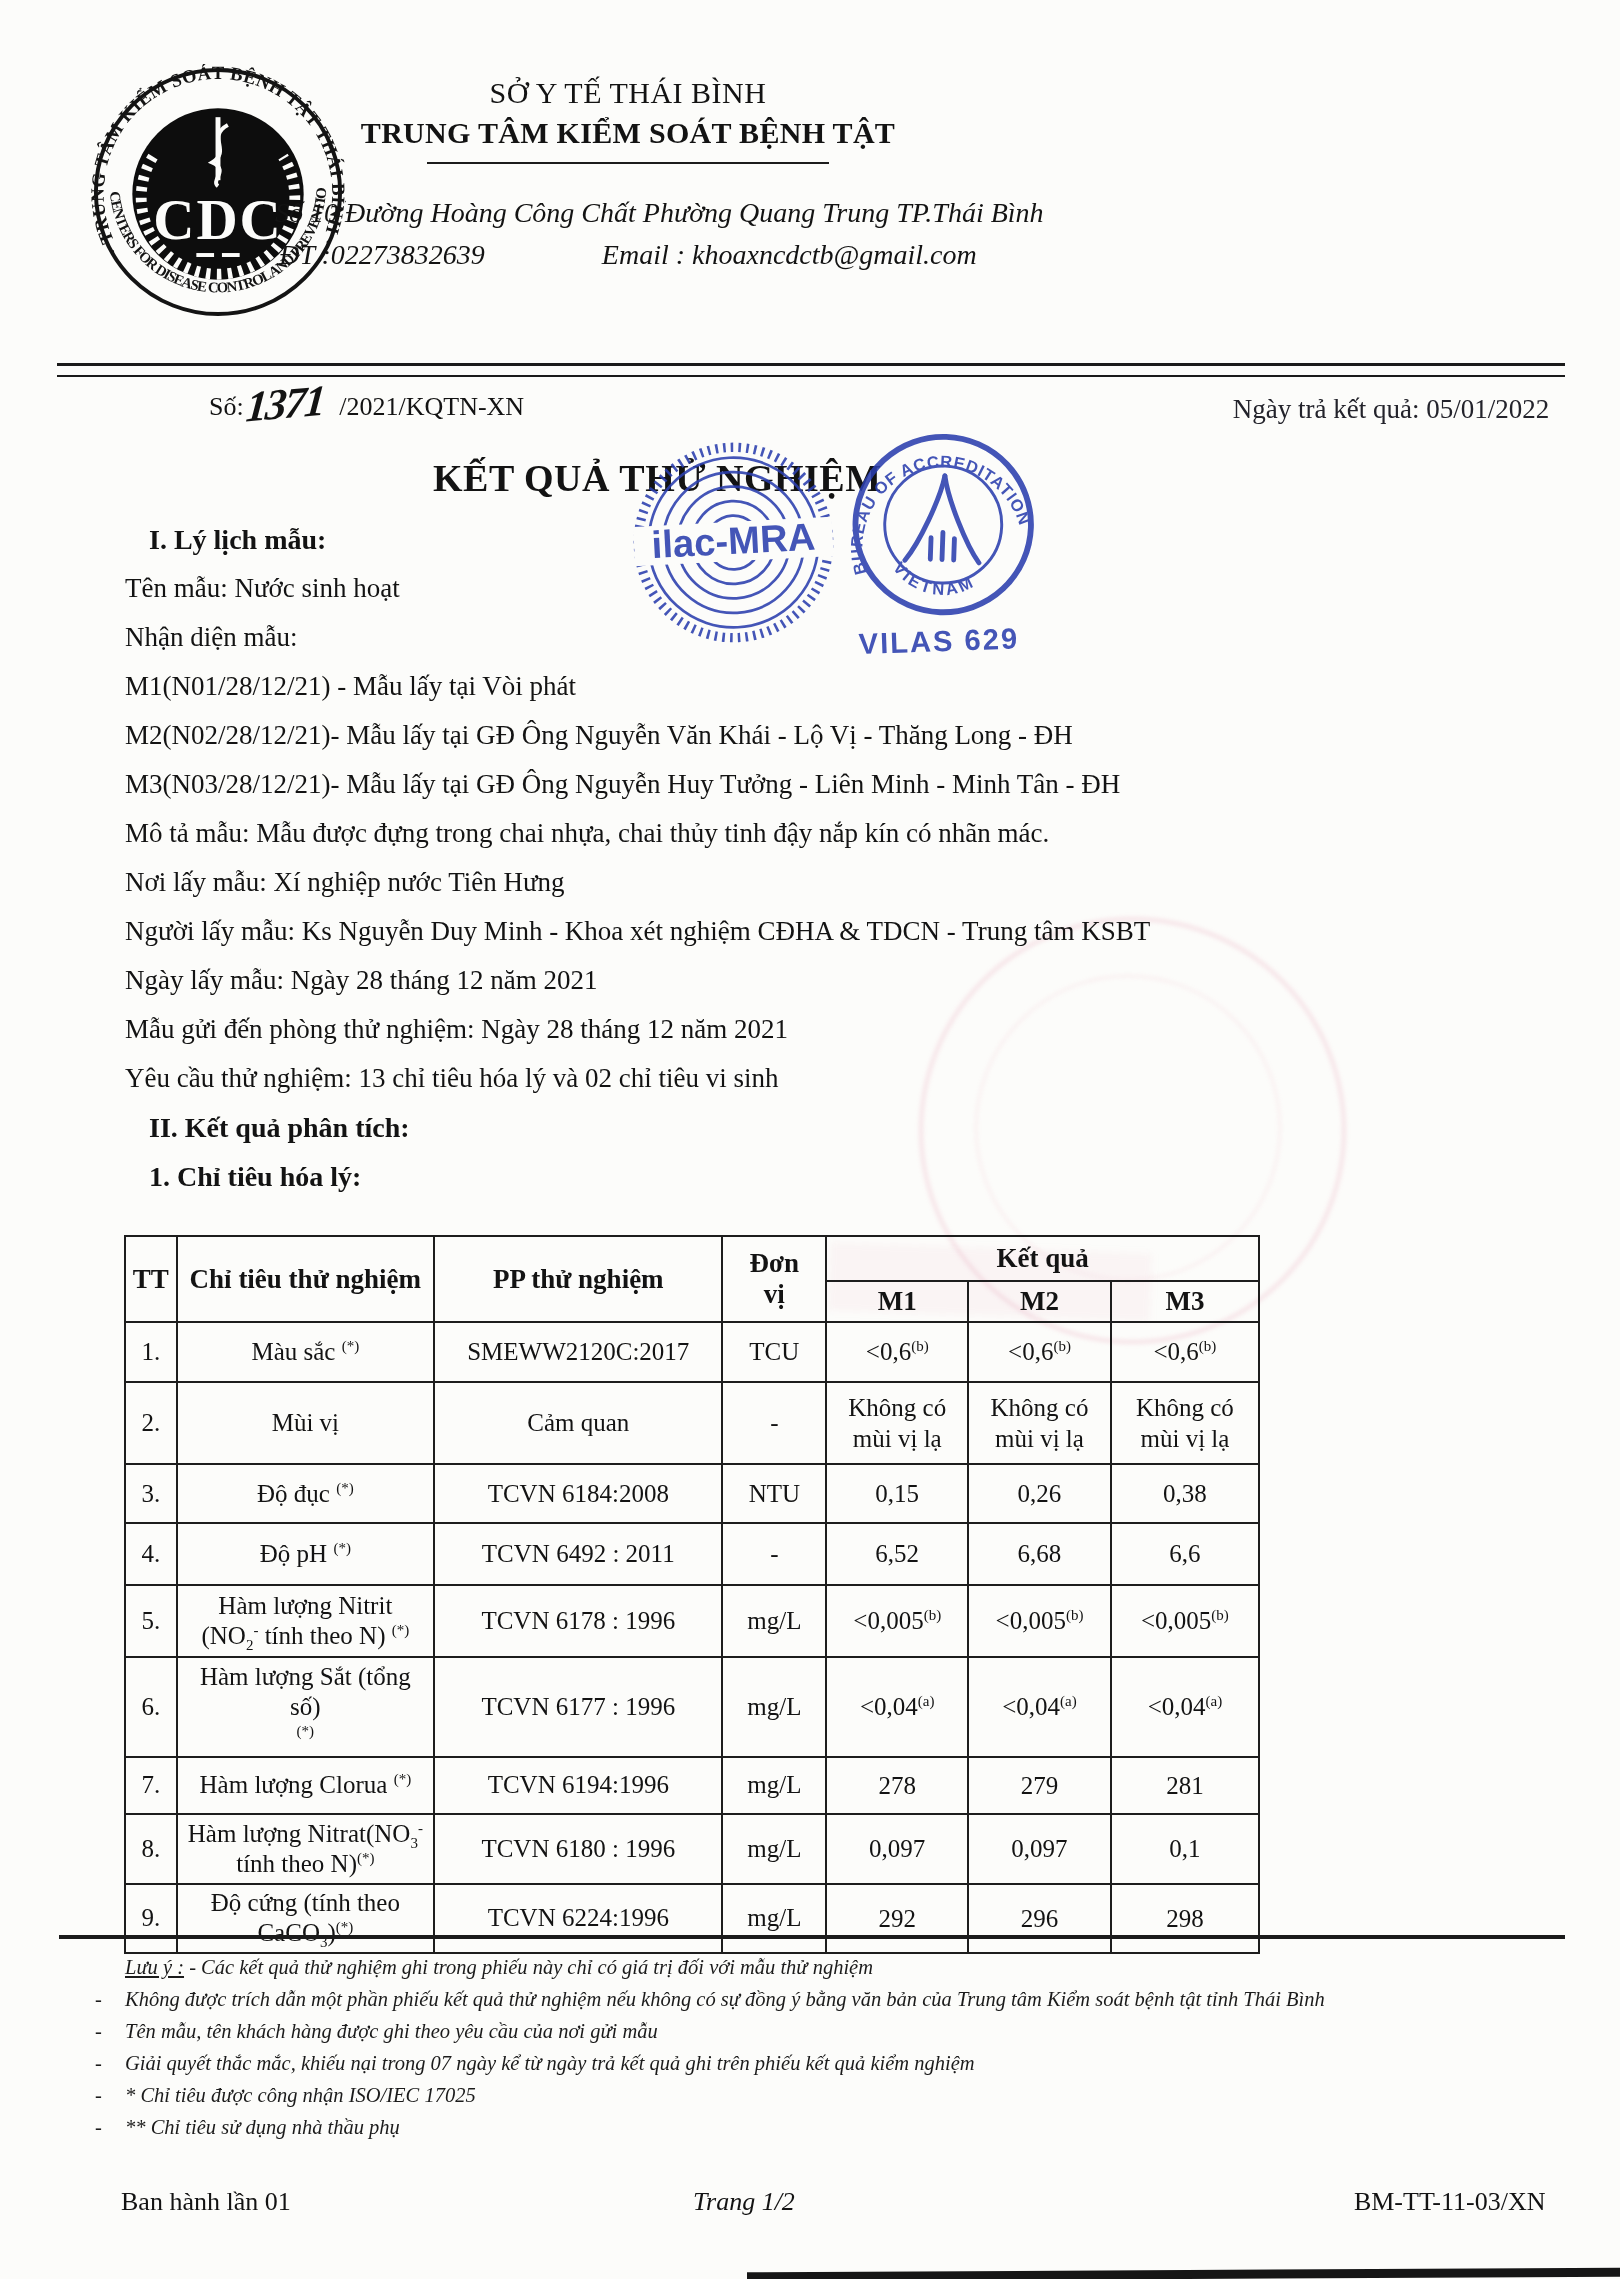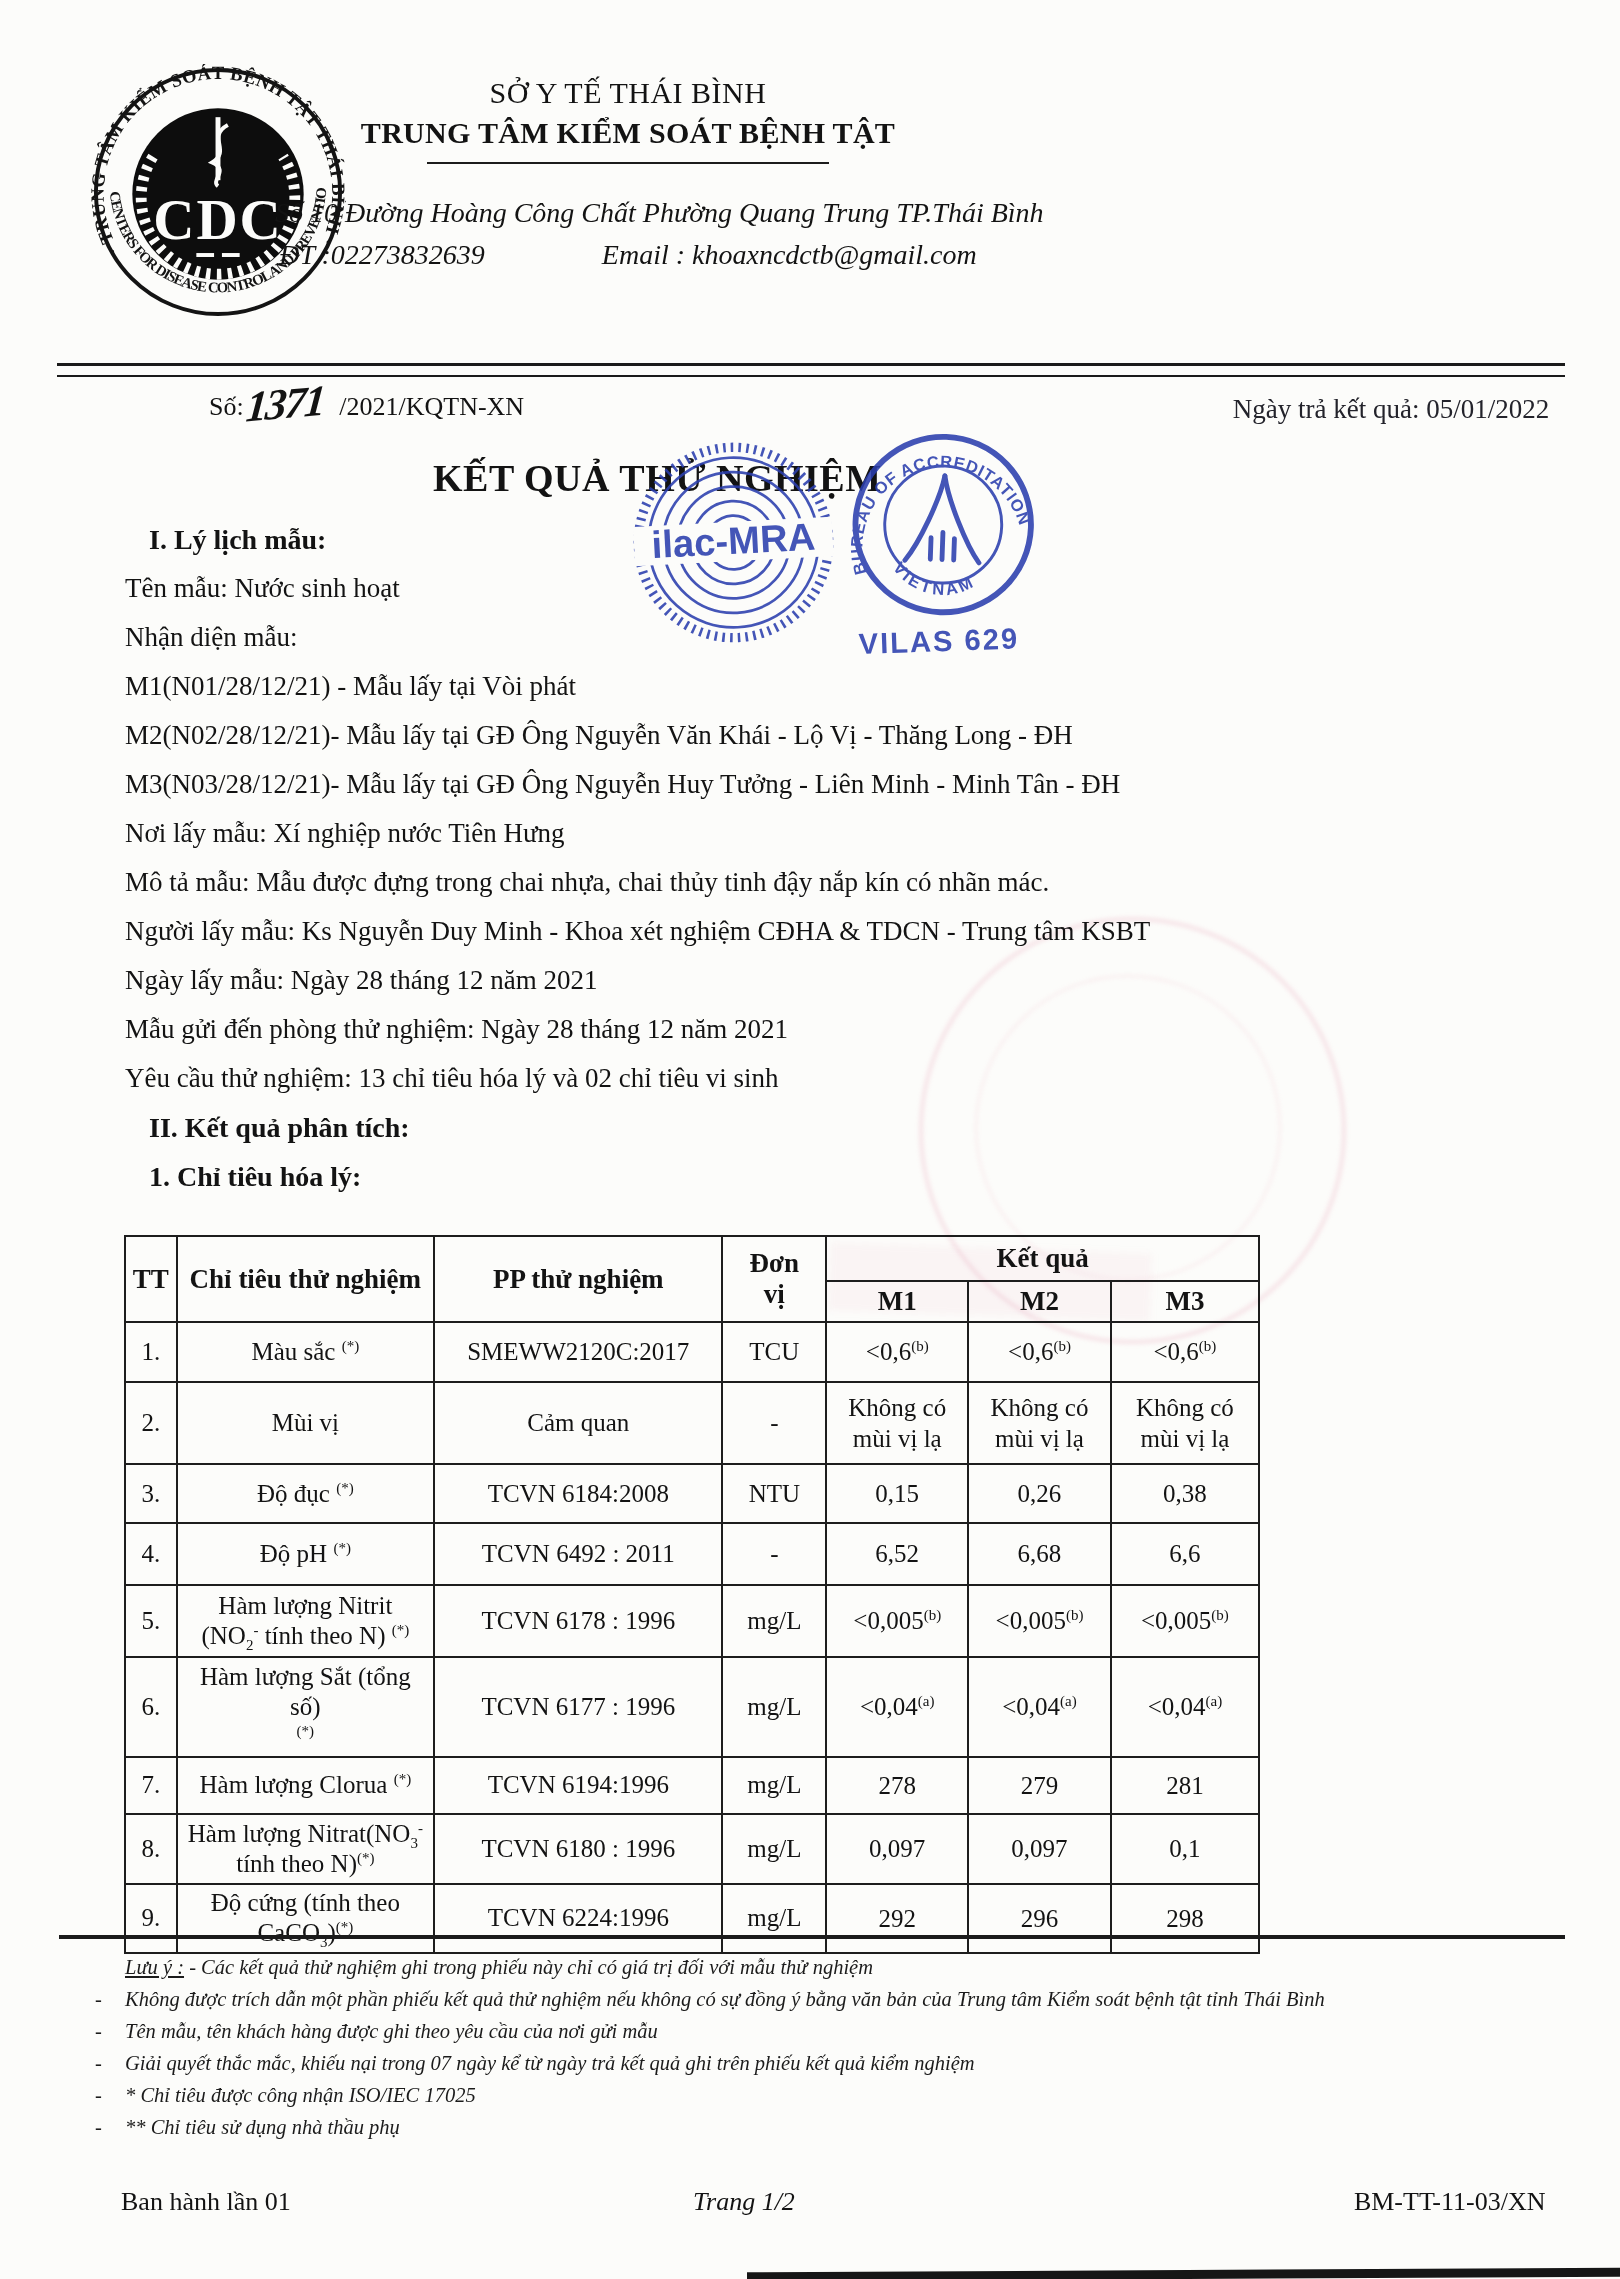--- a/index.html
+++ b/index.html
@@ -183,22 +183,22 @@
   <div class="stamp-bleed3"></div>
 
   <div class="body-text">
     <div class="bodyline h-bold">I. Lý lịch mẫu:</div>
     <div>
         <div class="bodyline">Tên mẫu: Nước sinh hoạt</div>
         <div class="bodyline">Nhận diện mẫu:</div>
         <div class="bodyline">M1(N01/28/12/21) - Mẫu lấy tại Vòi phát</div>
         <div class="bodyline">M2(N02/28/12/21)- Mẫu lấy tại GĐ Ông Nguyễn Văn Khái - Lộ Vị - Thăng Long - ĐH</div>
         <div class="bodyline">M3(N03/28/12/21)- Mẫu lấy tại GĐ Ông Nguyễn Huy Tưởng - Liên Minh - Minh Tân - ĐH</div>
+        <div class="bodyline">Mô tả mẫu: Mẫu được đựng trong chai nhựa, chai thủy tinh đậy nắp kín có nhãn mác.</div>
         <div class="bodyline">Nơi lấy mẫu: Xí nghiệp nước Tiên Hưng</div>
-        <div class="bodyline">Mô tả mẫu: Mẫu được đựng trong chai nhựa, chai thủy tinh đậy nắp kín có nhãn mác.</div>
         <div class="bodyline">Người lấy mẫu: Ks Nguyễn Duy Minh - Khoa xét nghiệm CĐHA &amp; TDCN - Trung tâm KSBT</div>
         <div class="bodyline">Ngày lấy mẫu:  Ngày 28 tháng 12 năm 2021</div>
         <div class="bodyline">Mẫu gửi đến phòng thử nghiệm: Ngày 28 tháng 12 năm 2021</div>
         <div class="bodyline">Yêu cầu thử nghiệm: 13 chỉ tiêu hóa lý và 02 chỉ tiêu vi sinh</div>
       </div>
     <div class="bodyline h-bold">II. Kết quả phân tích:</div>
     <div class="bodyline h-bold">1. Chỉ tiêu hóa lý:</div>
   </div>
 
   <div class="tbl-wrap">

